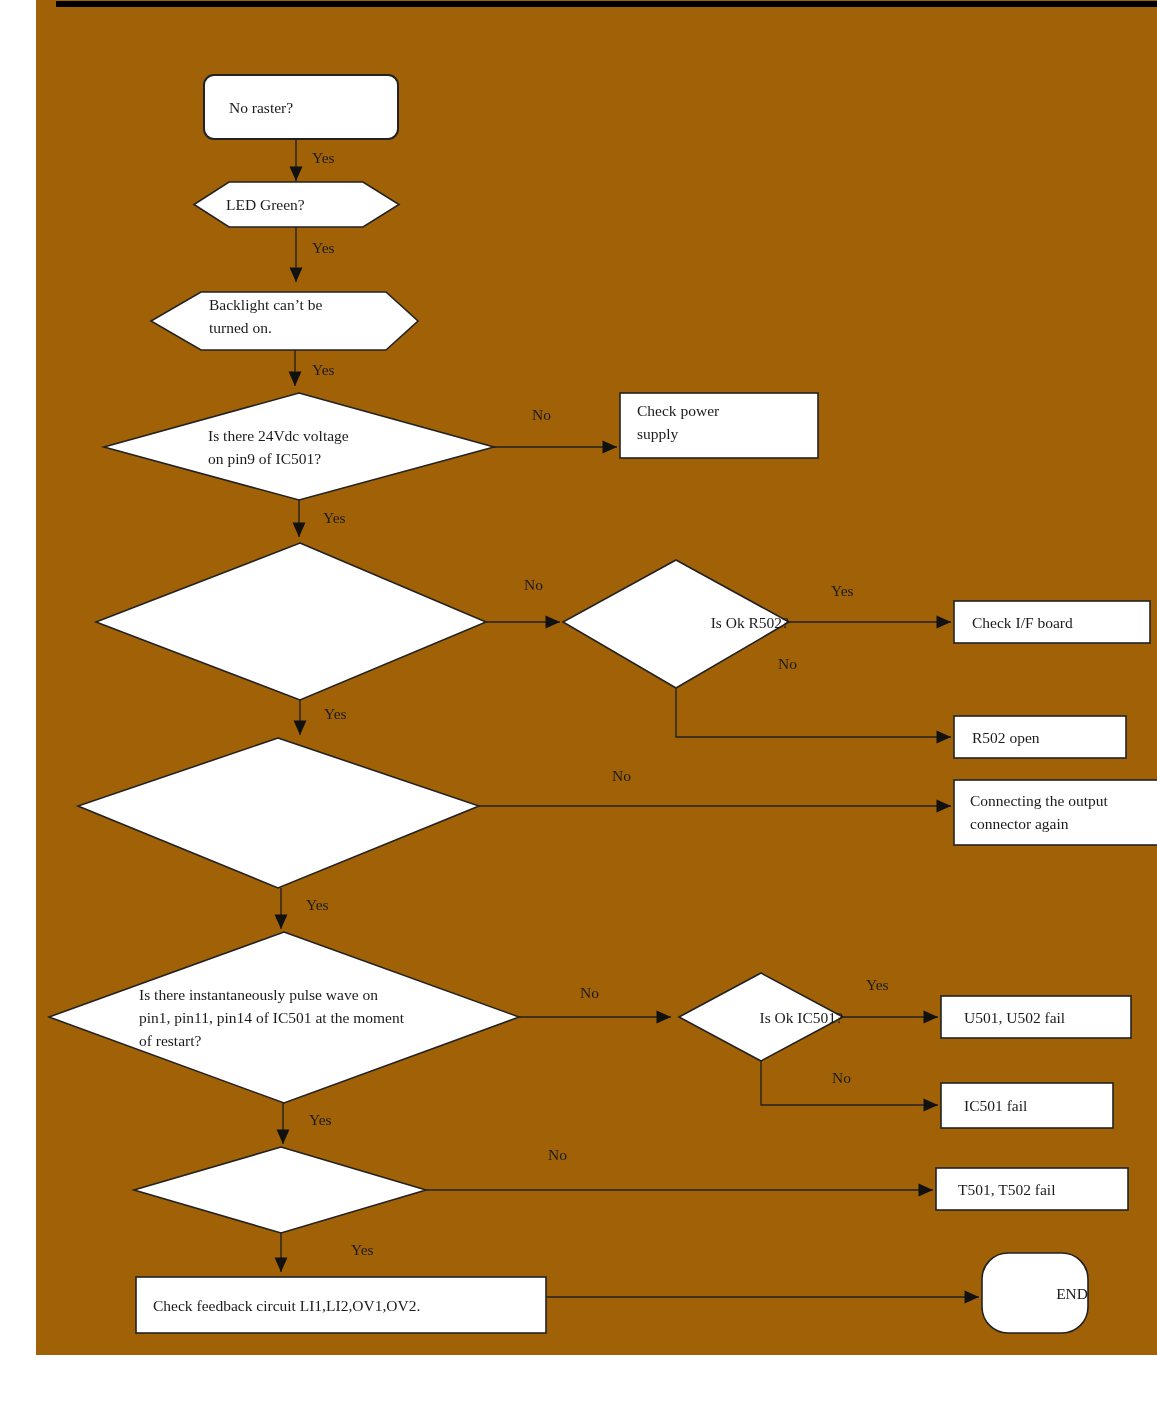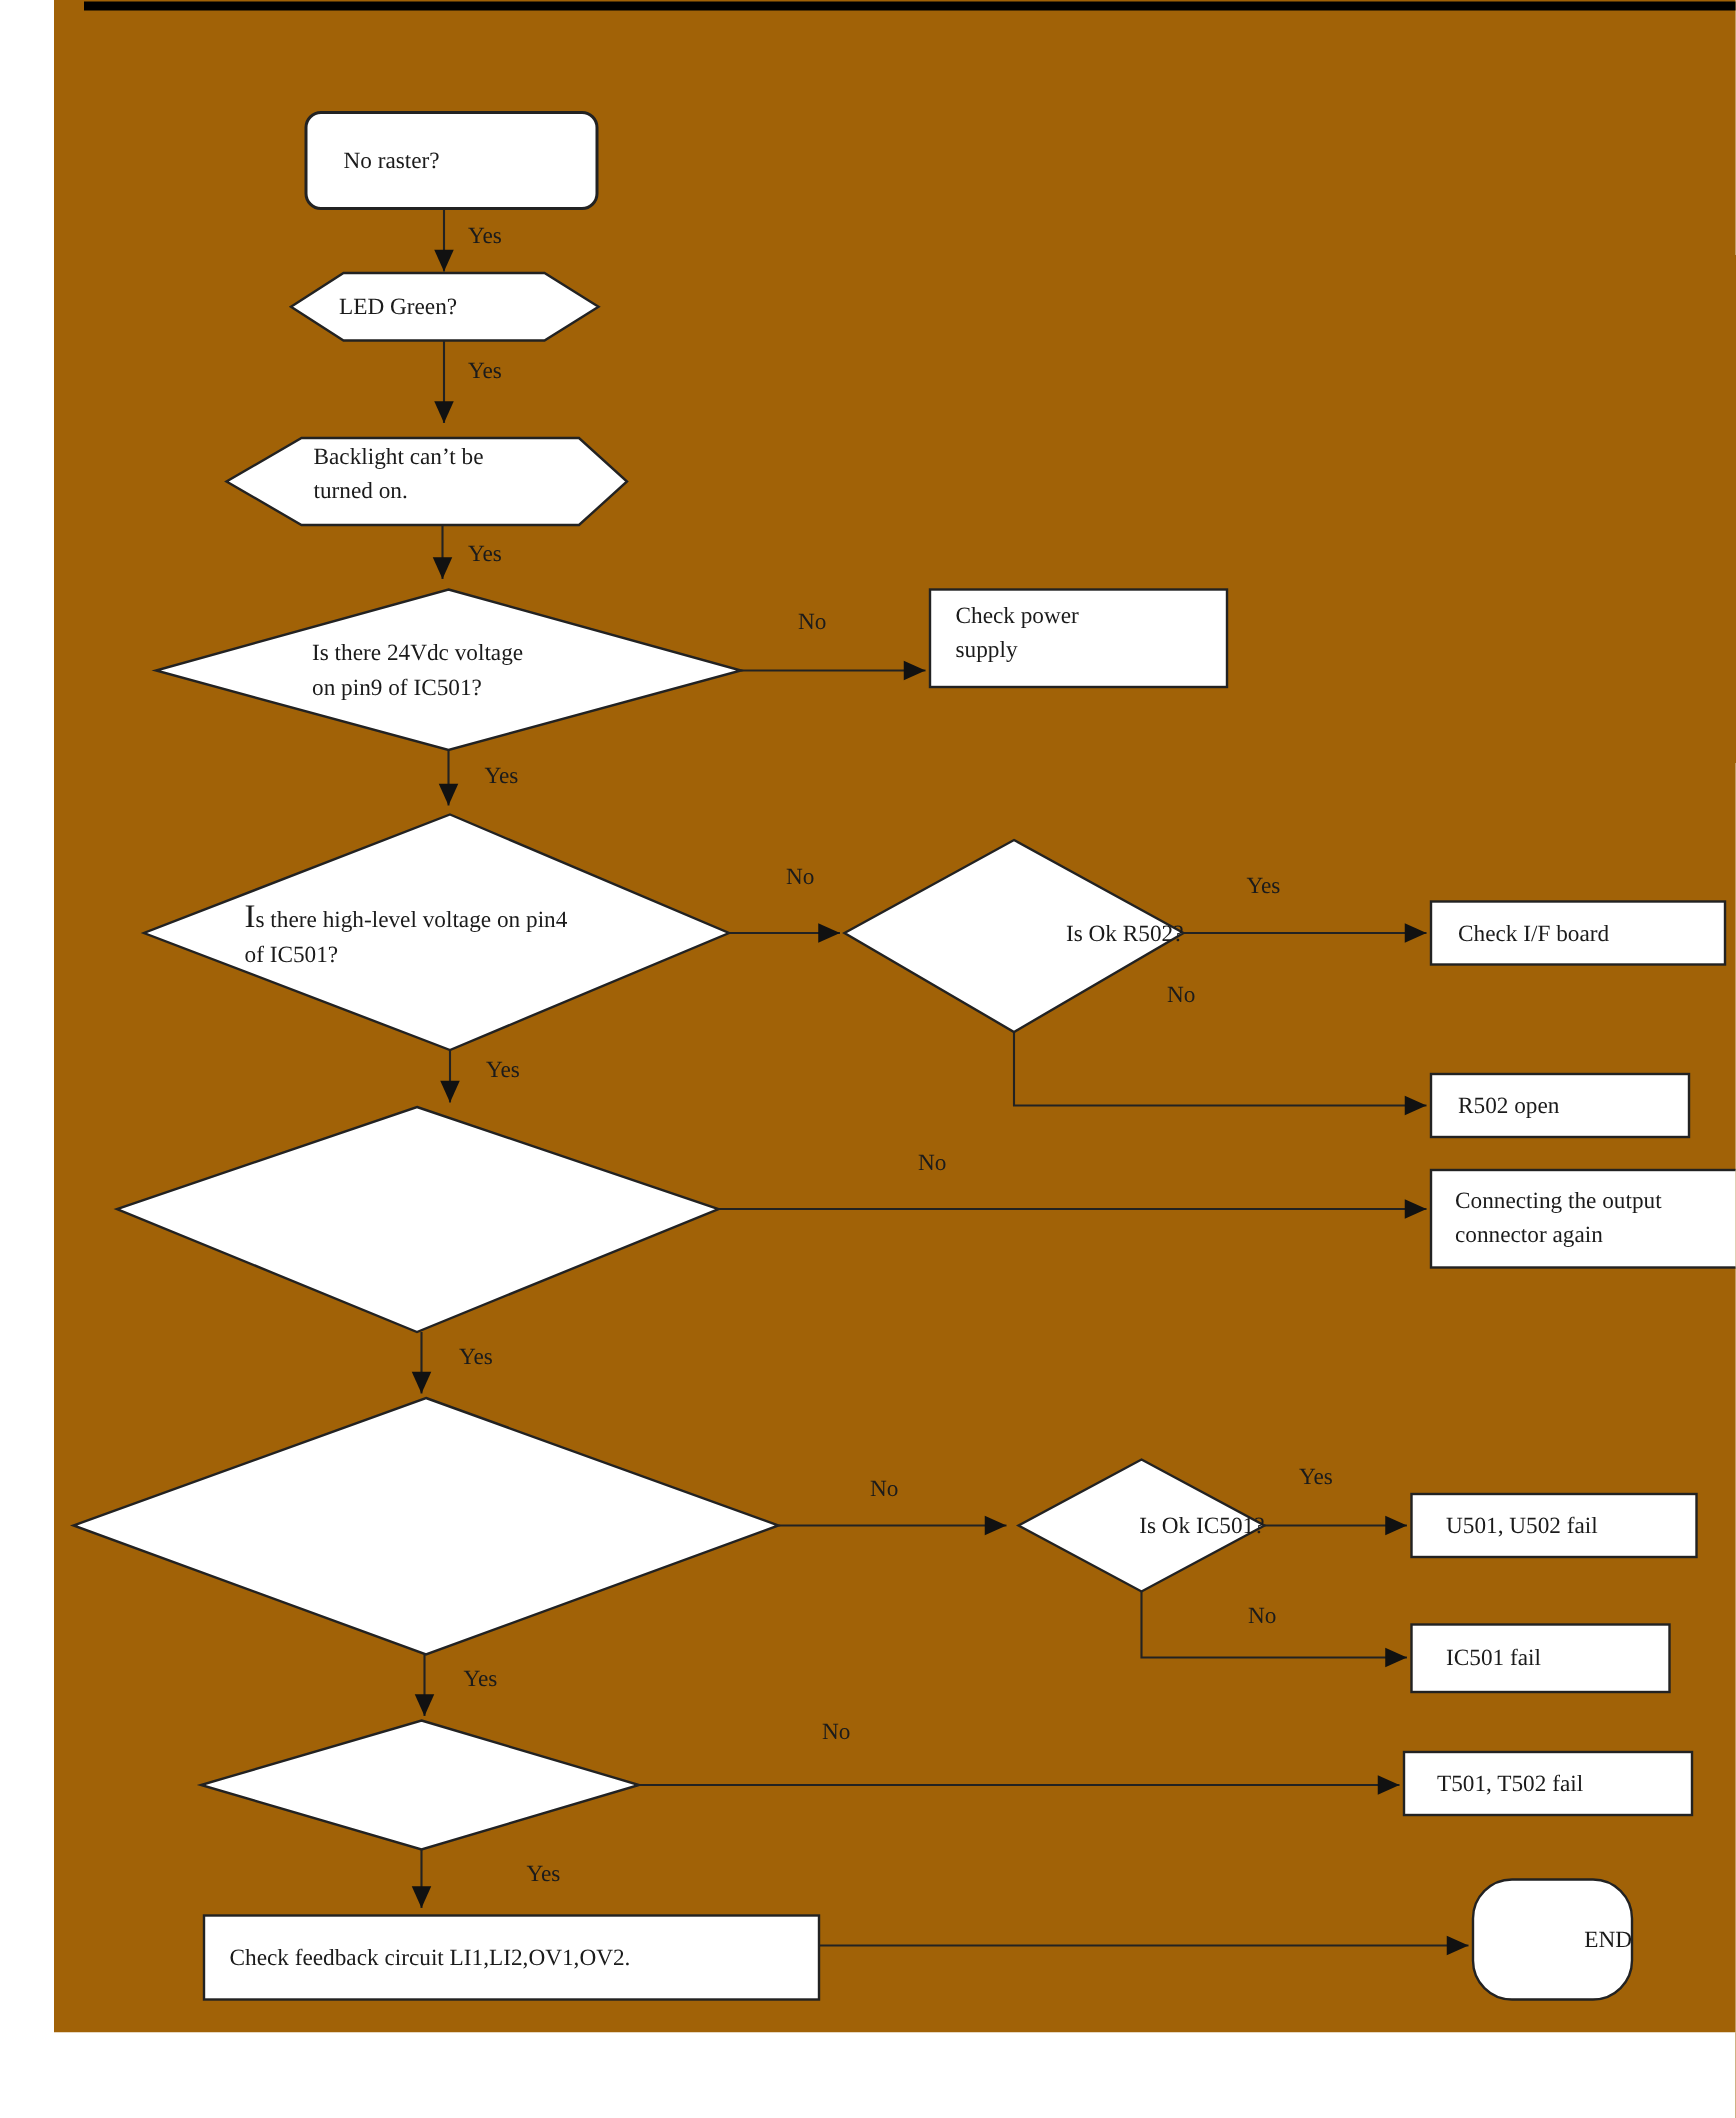--- a/index.html
+++ b/index.html
@@ -96,37 +96,38 @@
   <div class="lbl" style="left:172px;top:424px">
     <div>Is there 24Vdc voltage</div>
     <div>on pin9 of IC501?</div>
   </div>
 
   <div class="lbl" style="left:601px;top:399px">
     <div>Check power</div>
     <div>supply</div>
   </div>
 
-  <div class="lbl" style="left:127px;top:599px">
-    <div class="bigI">Is there high-level voltage on pin4</div>
-    <div>of IC501?</div>
-  </div>
 
   <div class="lbl ctr" style="left:527px;top:611px;width:226px">Is Ok R502?</div>
 
   <div class="lbl" style="left:936px;top:611px">Check I/F board</div>
 
   <div class="lbl" style="left:936px;top:726px">R502 open</div>
 
 
   <div class="lbl" style="left:934px;top:789px">
     <div>Connecting the output</div>
     <div>connector again</div>
   </div>
 
+  <div class="lbl" style="left:103px;top:983px">
+    <div>Is there instantaneously pulse wave on</div>
+    <div>pin1, pin11, pin14 of IC501 at the moment</div>
+    <div>of restart?</div>
+  </div>
 
   <div class="lbl ctr" style="left:643px;top:1006px;width:164px">Is Ok IC501?</div>
 
   <div class="lbl" style="left:928px;top:1006px">U501, U502 fail</div>
 
   <div class="lbl" style="left:928px;top:1094px">IC501 fail</div>
 
 
   <div class="lbl" style="left:922px;top:1178px">T501, T502 fail</div>
 

